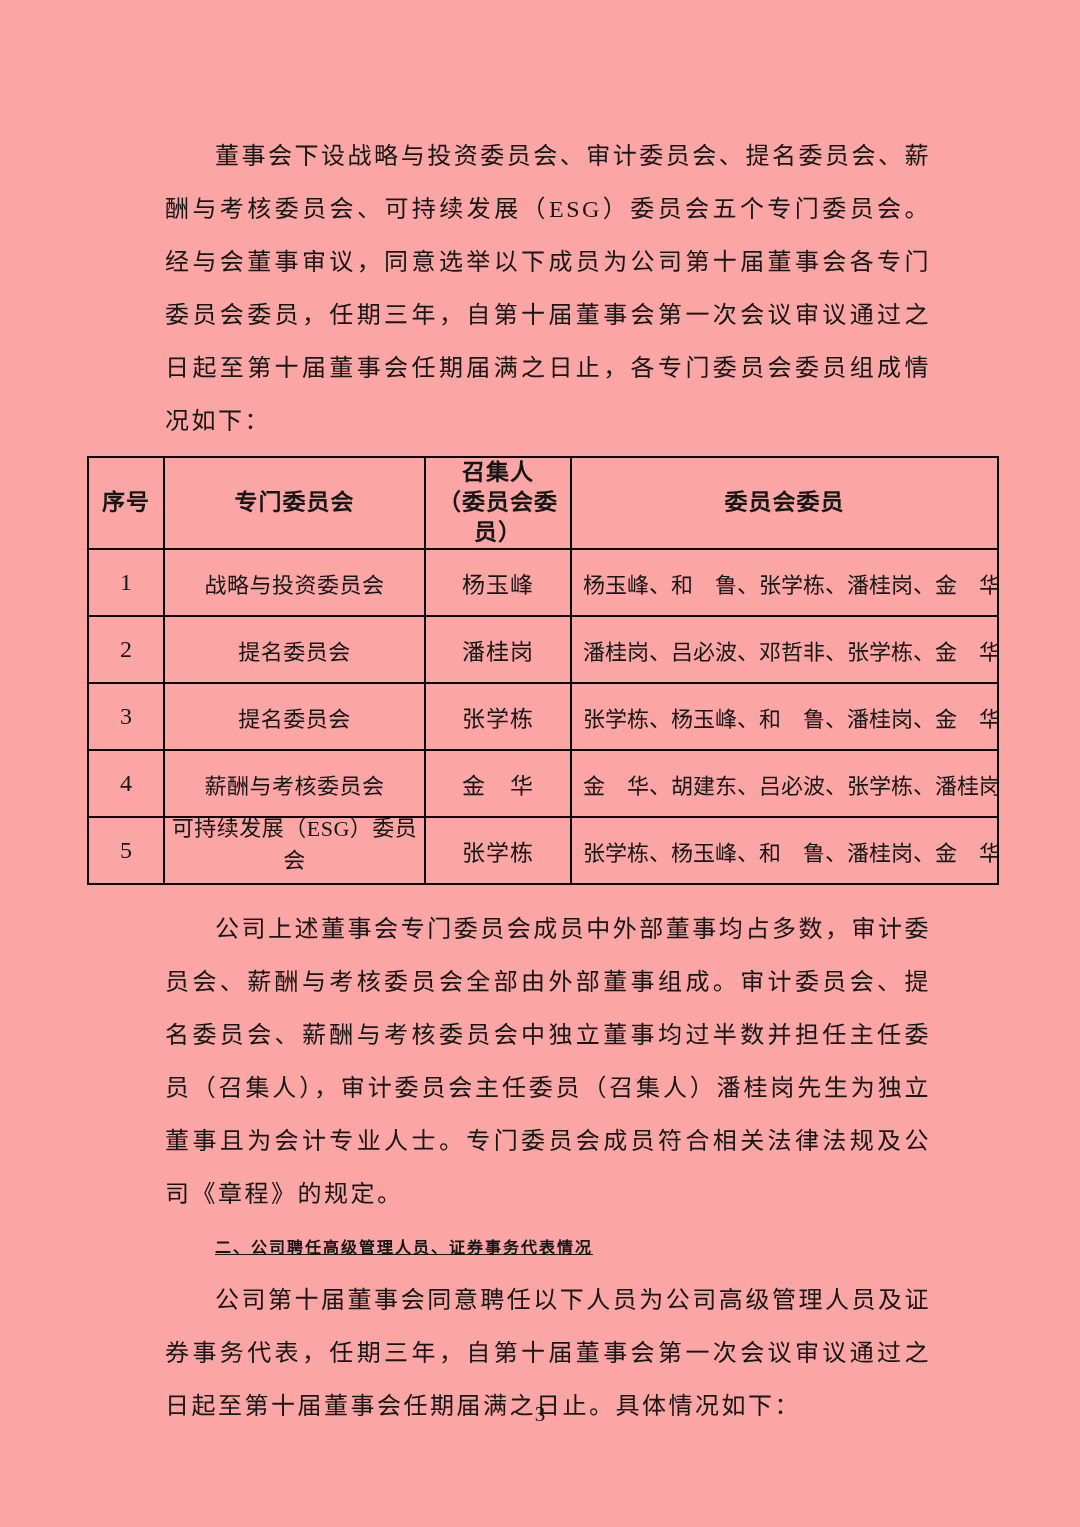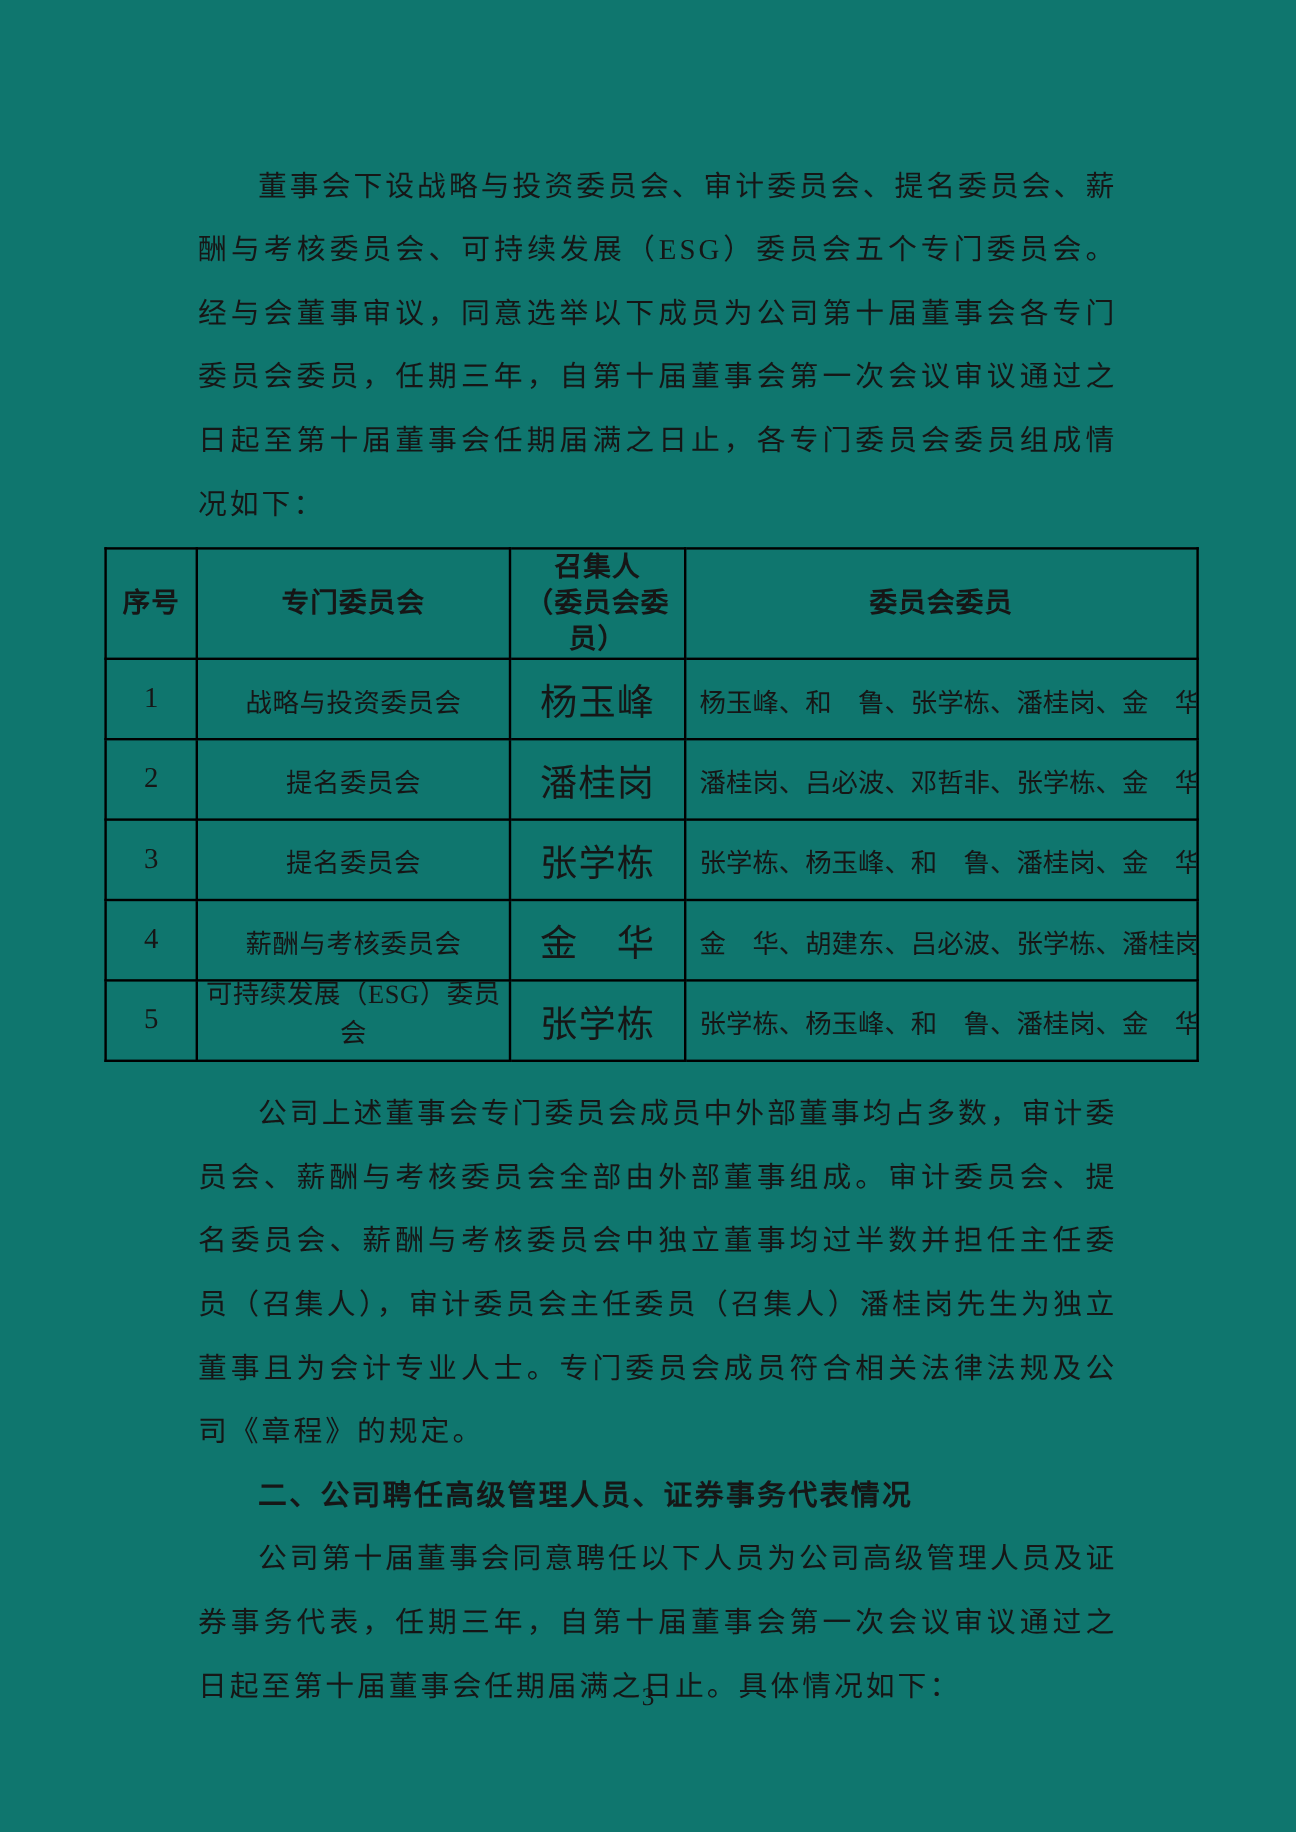--- a/index.html
+++ b/index.html
@@ -1,44 +1,45 @@
 <!DOCTYPE html>
 <html lang="zh-CN"><head>
 <meta charset="utf-8">
 <style>
   html, body { margin: 0; padding: 0; background: #ffffff; }
   .doc {
     position: relative;
     width: 1080px;
     height: 1527px;
-    background: #0f766e;
+    background: #fca5a5;
     box-sizing: border-box;
     padding-top: 130px;
     font-family: "Liberation Serif", "DejaVu Serif", serif;
     color: #161616;
     overflow: hidden;
   }
   .para {
     margin: 0 149px 0 165px;
     width: 766px;
     font-size: 24px;
     line-height: 53px;
     text-align: justify;
     text-indent: 50px;
     letter-spacing: 2.5px;
   }
   .para.p2 { margin-top: 18px; }
   .heading2 {
     margin: 0 149px 0 165px;
     width: 766px;
-    font-size: 24px;
+    font-size: 16px;
     line-height: 53px;
     text-indent: 50px;
     letter-spacing: 2px;
     font-weight: bold;
+    text-decoration: underline;
   }
   table.committee-table {
     margin: 8px 0 0 87px;
     width: 910px;
     border-collapse: collapse;
     table-layout: fixed;
   }
   .committee-table col.c1 { width: 76px; }
   .committee-table col.c2 { width: 261px; }
   .committee-table col.c3 { width: 146px; }
@@ -53,21 +54,21 @@
     height: 64px;
     font-size: 23px;
     font-weight: bold;
     text-align: center;
     line-height: 30px;
     letter-spacing: 1px;
   }
   .committee-table td { height: 65px; font-size: 23px; }
   td.cell-no   { text-align: center; font-size: 24px; }
   td.cell-name { text-align: center; font-size: 22px; letter-spacing: 0.5px; }
-  td.cell-conv { text-align: center; font-size: 31px; letter-spacing: 1px; margin-top: 34px; }
+  td.cell-conv { text-align: center; font-size: 23px; letter-spacing: 1px; margin-top: 34px; }
   td.cell-members {
     font-size: 22px;
     padding-left: 11px;
     padding-right: 2px;
     white-space: nowrap;
     letter-spacing: 0;
   }
   .lift { position: relative; top: -9px; display: inline-block; text-align: center; }
   .page-num {
     position: absolute;

